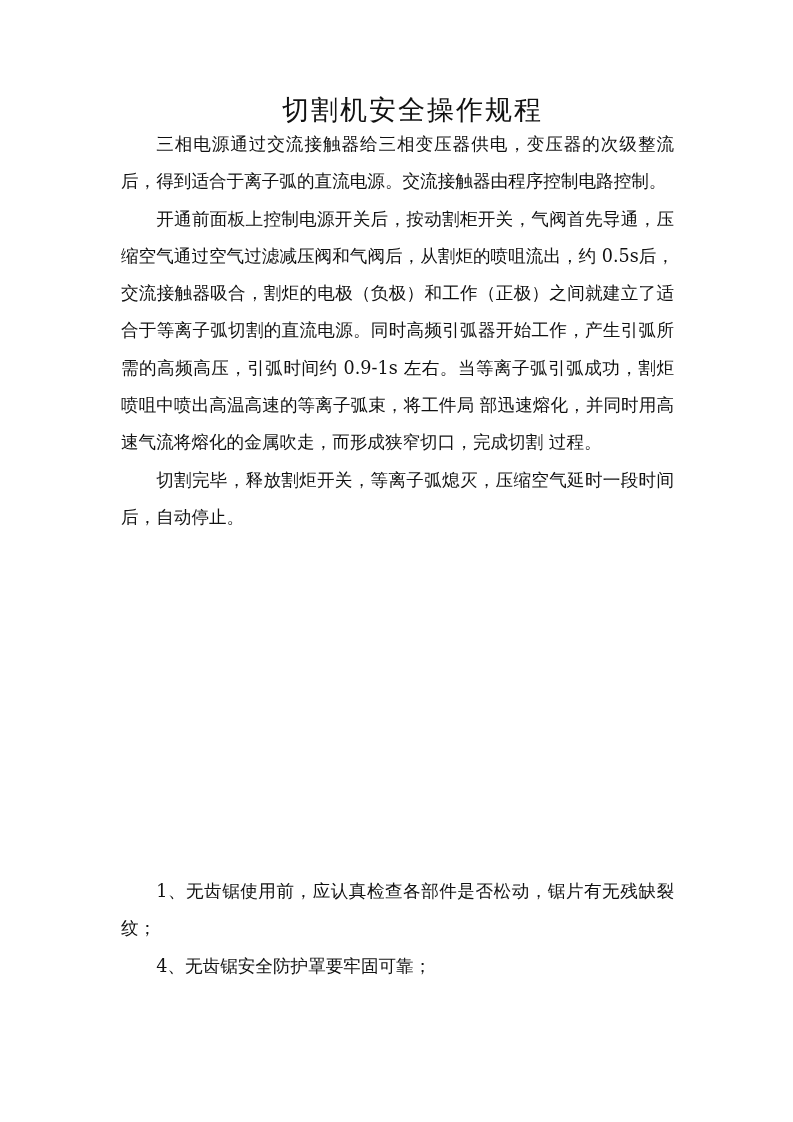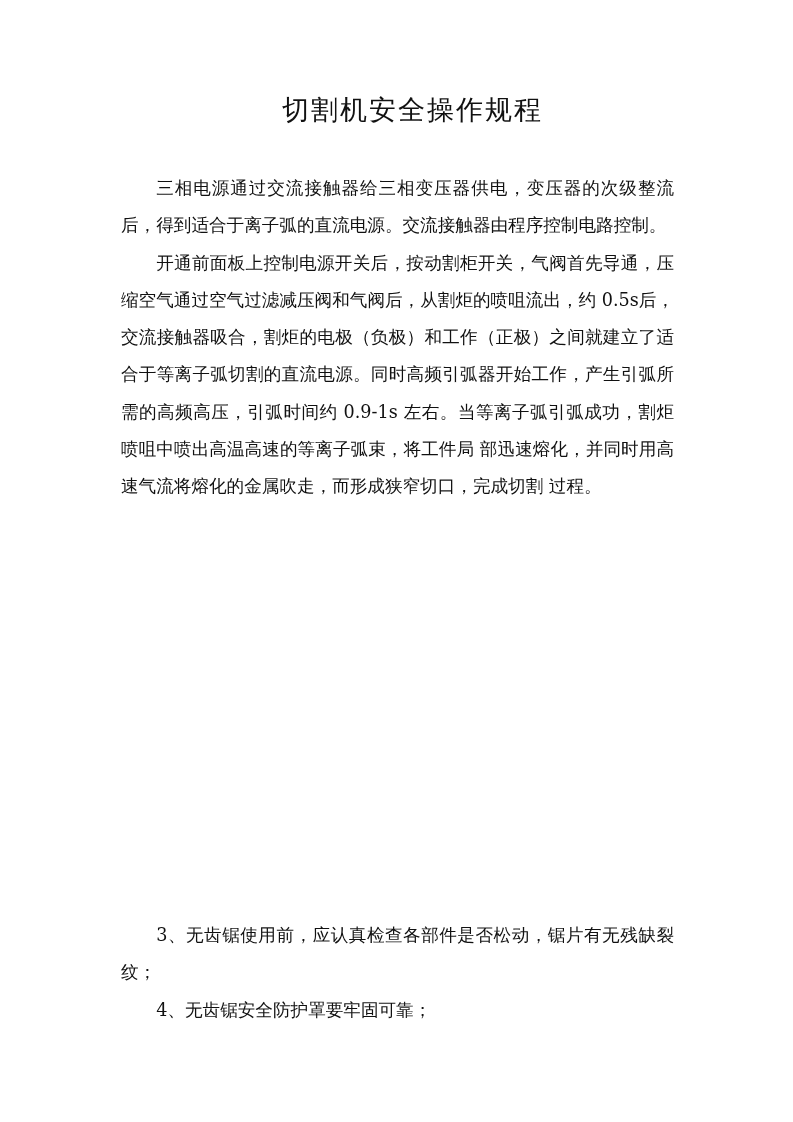--- a/index.html
+++ b/index.html
@@ -1,32 +1,33 @@
 <!DOCTYPE html>
 <html><head>
   <meta charset="utf-8">
   <style>
     html, body { margin: 0; padding: 0; background: #ffffff; }
     body { width: 793px; height: 1122px; position: relative; overflow: hidden;
            font-family: "DejaVu Serif", "Liberation Serif", serif; color: #111; }
     .title { position: absolute; left: 0; width: 793px; top: 76px; text-align: center;
              font-size: 27px; letter-spacing: 2px; font-family: "DejaVu Sans", "Liberation Sans", sans-serif; }
     .body { position: absolute; left: 121px; width: 553px; font-size: 17.6px; line-height: 37.3px;
-            text-align: justify; margin-top: 44px; }
+            text-align: justify; }
     .body p { margin: 0; text-indent: 2em; }
     .sec1 { top: 126px; }
     .sec2 { top: 873px; }
     .sec2 p { text-indent: 2em; }
   </style>
 </head>
 <body>
 
 <h1 class="title" style="margin:16px;font-weight:normal;">切割机安全操作规程</h1>
 
 <div class="body sec1">
   <p>三相电源通过交流接触器给三相变压器供电，变压器的次级整流后，得到适合于离子弧的直流电源。交流接触器由程序控制电路控制。</p>
   <p>开通前面板上控制电源开关后，按动割柜开关，气阀首先导通，压缩空气通过空气过滤减压阀和气阀后，从割炬的喷咀流出，约 0.5s后，交流接触器吸合，割炬的电极（负极）和工作（正极）之间就建立了适合于等离子弧切割的直流电源。同时高频引弧器开始工作，产生引弧所需的高频高压，引弧时间约 0.9-1s 左右。当等离子弧引弧成功，割炬喷咀中喷出高温高速的等离子弧束，将工件局 部迅速熔化，并同时用高速气流将熔化的金属吹走，而形成狭窄切口，完成切割 过程。</p>
+  <p>切割完毕，释放割炬开关，等离子弧熄灭，压缩空气延时一段时间后，自动停止。</p>
 </div>
 
 <div class="body sec2">
-  <p>3、无齿锯使用前，应认真检查各部件是否松动，锯片有无残缺裂纹；</p>
+  <p>1、无齿锯使用前，应认真检查各部件是否松动，锯片有无残缺裂纹；</p>
   <p>4、无齿锯安全防护罩要牢固可靠；</p>
 </div>
 
 </body></html>

